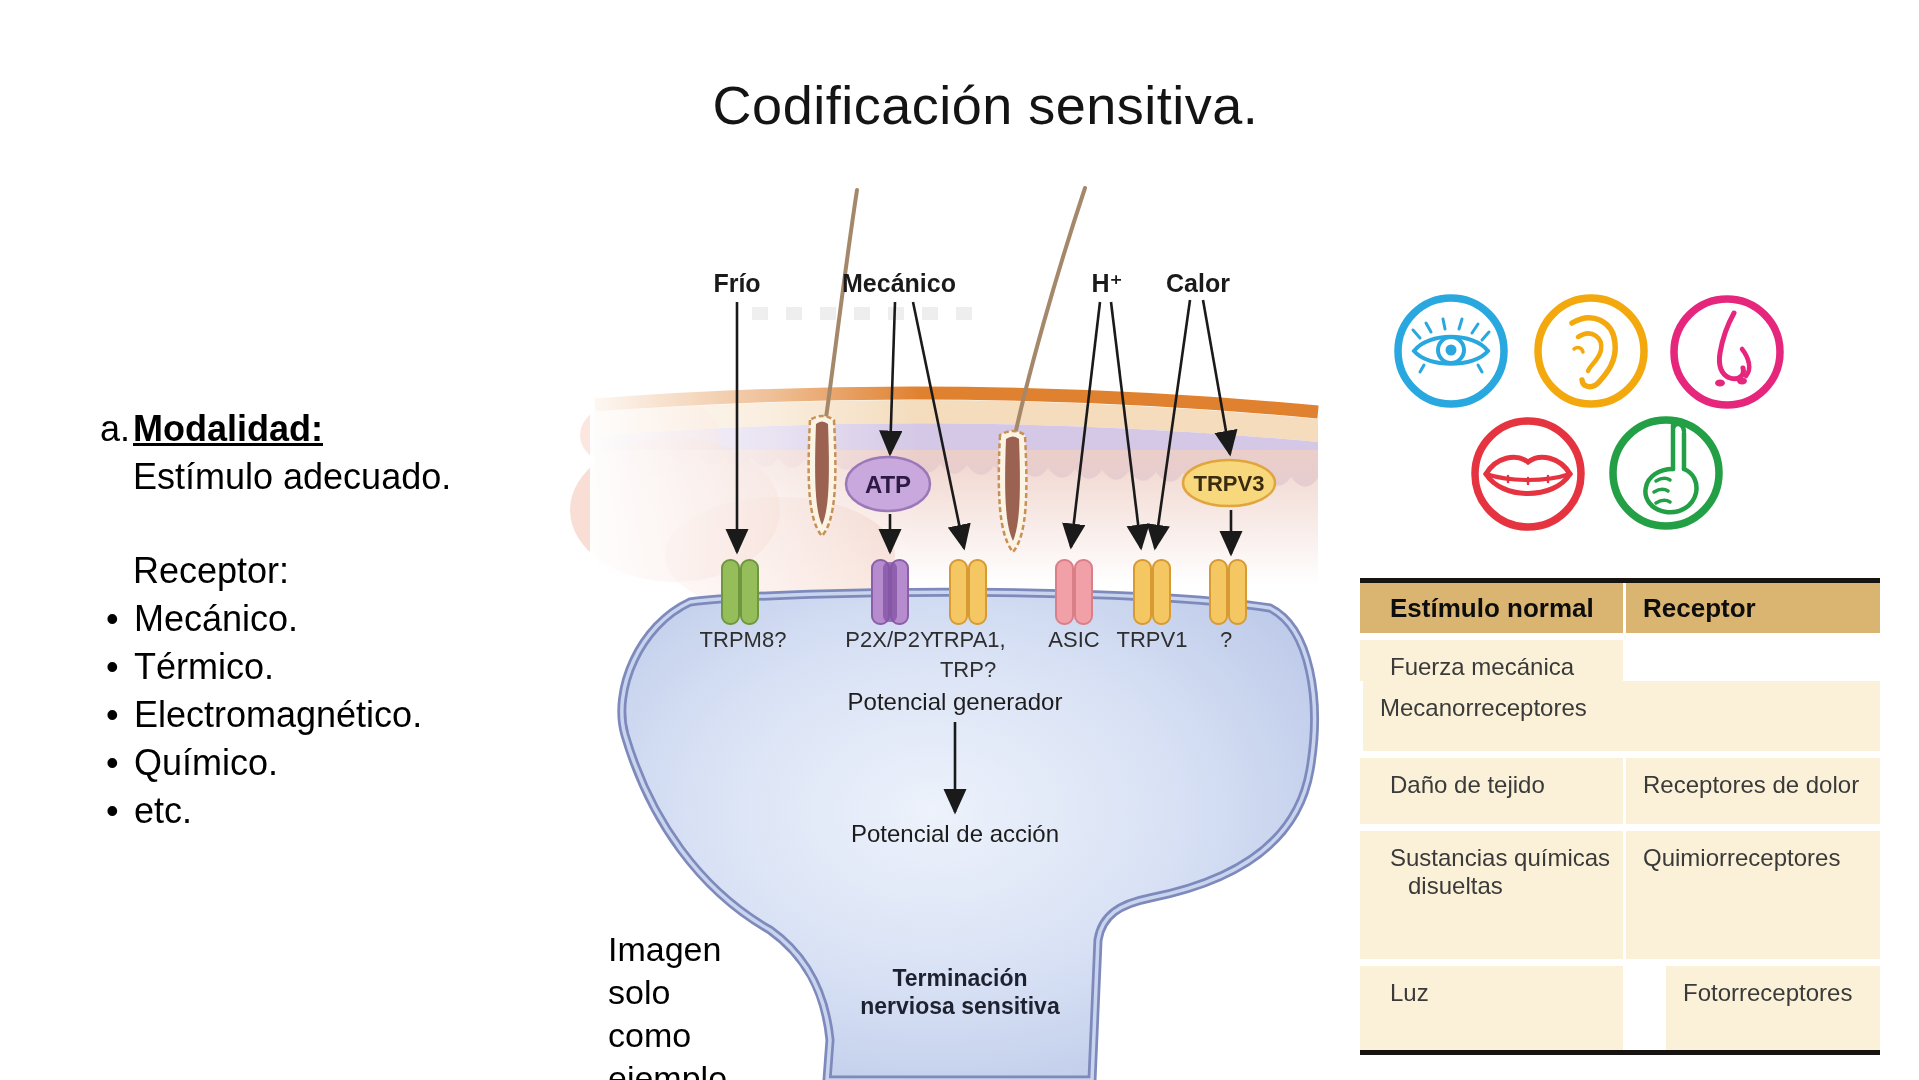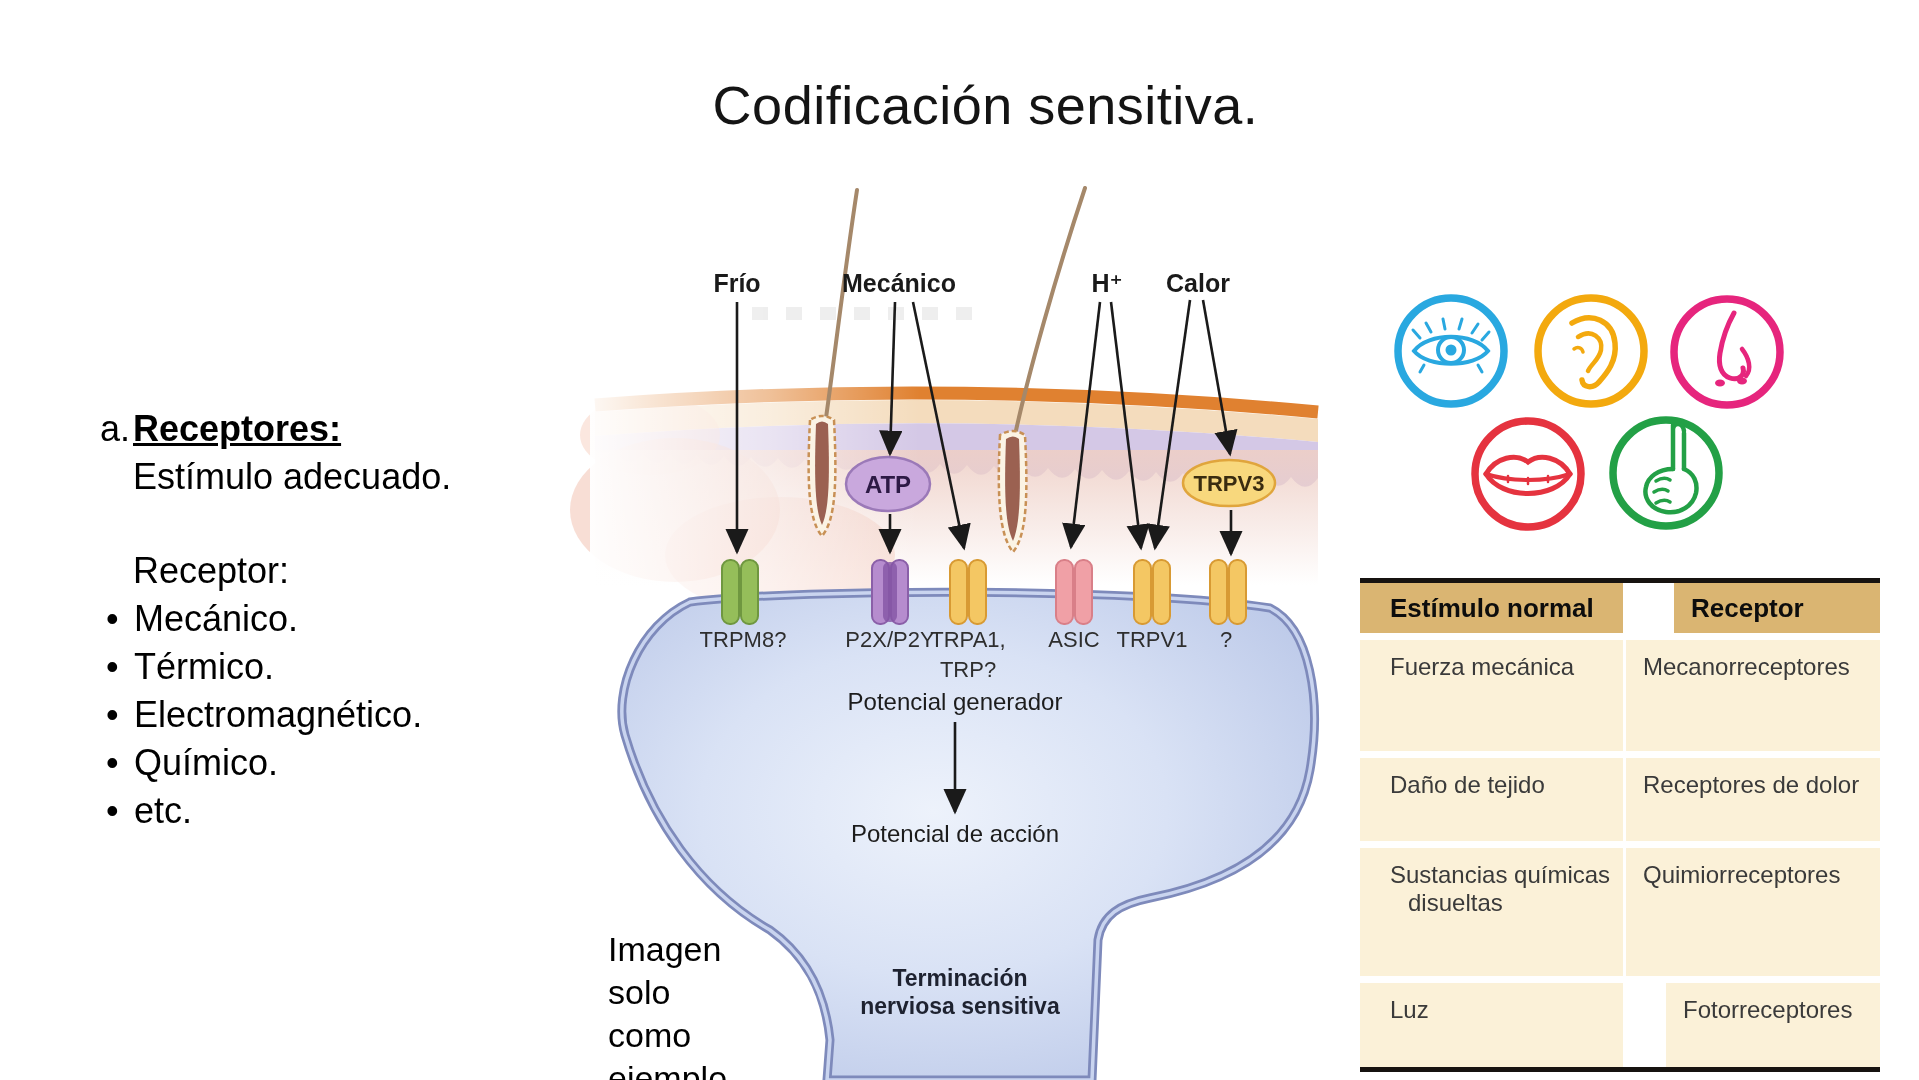--- a/index.html
+++ b/index.html
@@ -21,38 +21,38 @@
   .diagram{position:absolute;left:500px;top:180px;width:820px;height:900px;z-index:1;}
   .caption{position:absolute;left:608px;top:928px;font-size:34px;line-height:43px;color:#000;z-index:3;}
   
   .senses{position:absolute;left:1390px;top:285px;width:420px;height:255px;z-index:2;}
   
   .rtable{position:absolute;left:1360px;top:578px;width:520px;z-index:2;font-size:24px;color:#3a3a3a;}
   .t-border{height:5px;background:#171310;}
   .t-row{display:flex;margin-top:7px;}
   .t-row .cell-l{width:263px;background:#fbf1d8;padding:13px 10px 0 30px;box-sizing:border-box;}
   .t-row .cell-r{flex:1;background:#fbf1d8;border-left:3px solid #ffffff;padding:13px 6px 0 17px;box-sizing:border-box;}
-  .t-head{margin-top:0;gap:48px;}
+  .t-head{margin-top:0;}
   .t-head .cell-l,.t-head .cell-r{background:#dab572;font-weight:700;font-size:26px;color:#0d0d0d;
         padding-top:10px;height:50px;}
-  .h1r{height:111px;} .h2r{height:83px;} .h3r{height:128px;} .h4r{height:84px;gap:40px;}
+  .h1r{height:111px;flex-direction:column;} .h2r{height:66px;} .h3r{height:128px;} .h4r{height:84px;gap:40px;}
   .line2-indent{padding-left:18px;}
   svg text{font-family:"Liberation Sans","DejaVu Sans",sans-serif;}
 </style>
 </head>
 <body>
 
 <div class="slide">
 
   <h1 class="title">Codificación sensitiva.</h1>
 
   <div class="left-panel">
     <div class="row">
       <span class="marker">a.</span>
-      <span class="heading">Receptores:</span>
+      <span class="heading">Modalidad:</span>
     </div>
     <div class="indent">Estímulo adecuado.</div>
     <div class="spacer"></div>
     <div class="indent">Receptor:</div>
     <ul class="bullets">
       <li>
           <span class="dot">•</span>
           <span>Mecánico.</span>
         </li>
       <li>

